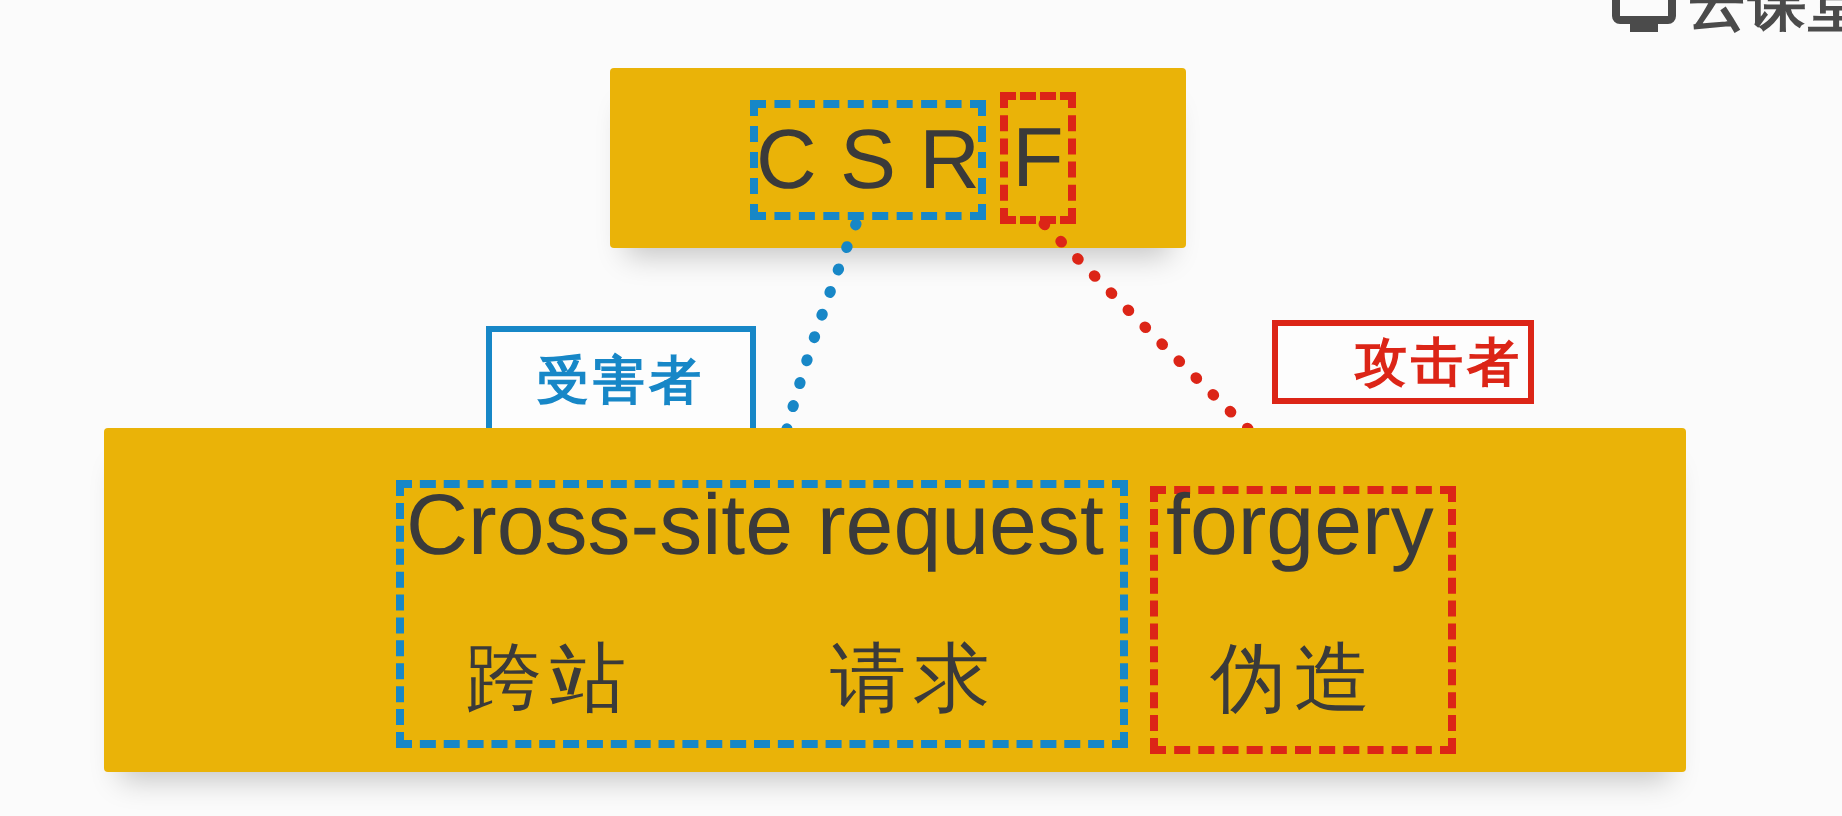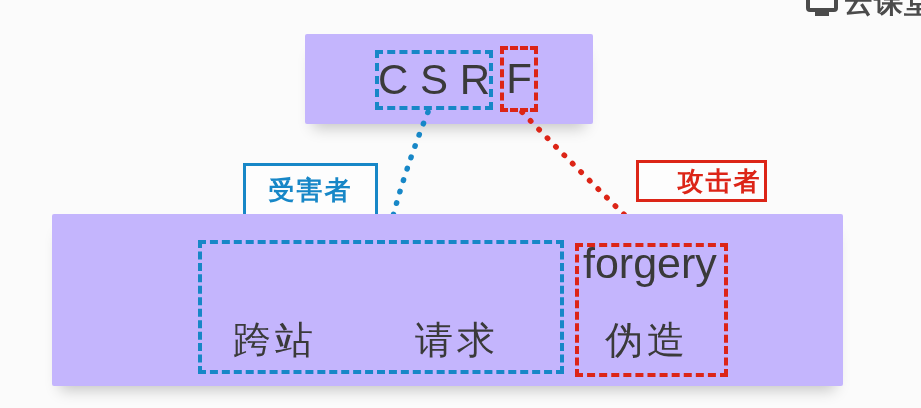--- a/index.html
+++ b/index.html
@@ -15,21 +15,21 @@
   
   .watermark{
     position:absolute;top:-17px;right:-13px;
     display:flex;align-items:center;gap:5px;
     color:#4b4b4b;font-weight:bold;font-size:29px;
     letter-spacing:1px;white-space:nowrap;
   }
   .watermark svg{display:block;}
   
   .panel{
-    position:absolute;background:#c4b5fd;border-radius:2px;
+    position:absolute;background:#eab308;border-radius:2px;
     box-shadow:0 12px 14px -8px rgba(0,0,0,0.22);
   }
   .panel.top{left:305px;top:34px;width:288px;height:90px;}
   .panel.bottom{left:52px;top:214px;width:791px;height:172px;}
   
   .dash{position:absolute;box-sizing:border-box;}
   .dash.blue{border:4px dashed #1787c7;}
   .dash.red{border:4px dashed #dc2517;}
   .csr-box{left:70px;top:16px;width:118px;height:60px;
     display:flex;align-items:center;justify-content:center;}
@@ -97,20 +97,21 @@
       </marker>
     </defs>
     <path d="M428,112 Q404,172 391,224" fill="none" stroke="#1787c7" stroke-width="5.5" stroke-linecap="round" stroke-dasharray="0.5 11.5" marker-end="url(#head-blue)"></path>
     <path d="M522,112 Q580,172 636,226" fill="none" stroke="#dc2517" stroke-width="5.5" stroke-linecap="round" stroke-dasharray="0.5 11.5" marker-end="url(#head-red)"></path>
   </svg>
 
   <div class="panel bottom">
     <div class="dash blue b-blue-box"></div>
     <div class="dash red b-red-box"></div>
 
+    <div class="txt en blue-part">Cross-site request</div>
     <div class="txt en red-part">forgery</div>
 
     <div class="txt zh z2">请求</div>
     <div class="txt zh z1">跨站</div>
     <div class="txt zh z3">伪造</div>
   </div>
 
 </div>
 
 </body></html>

